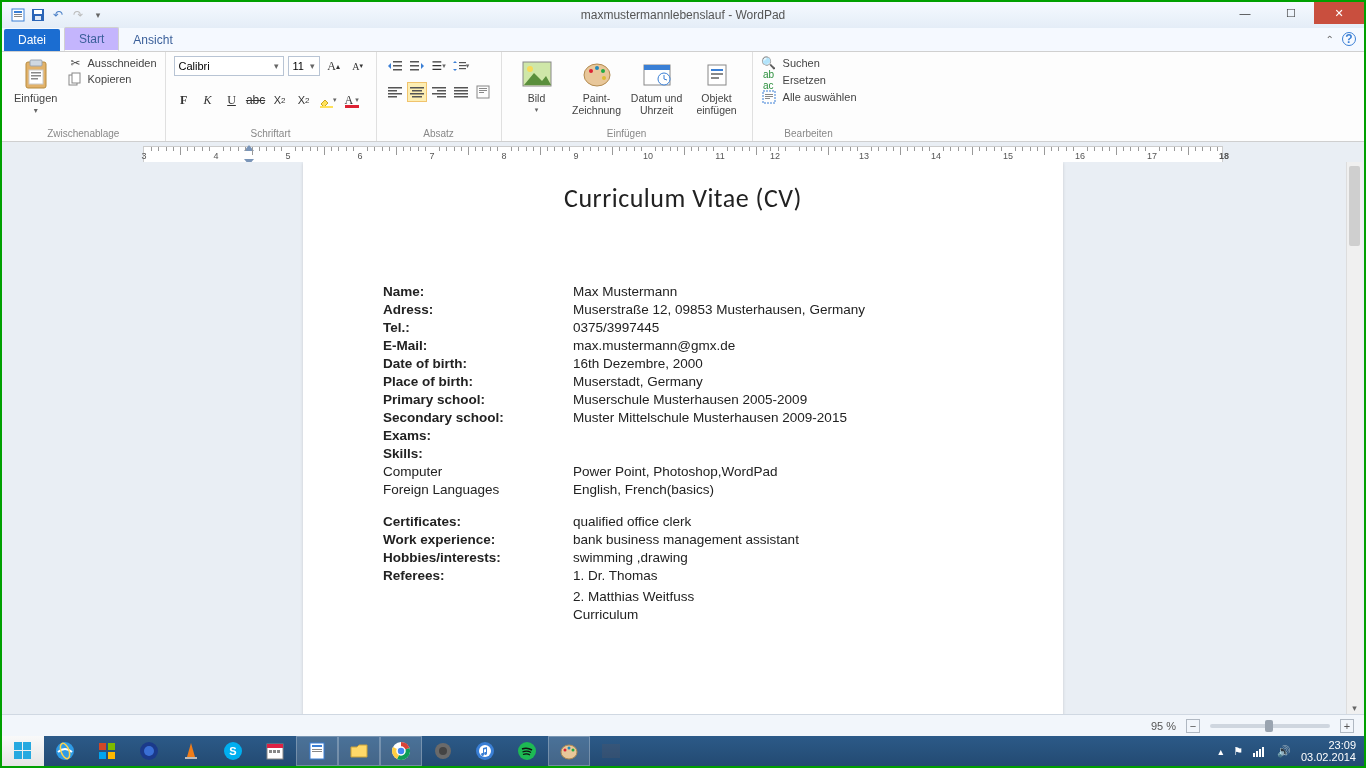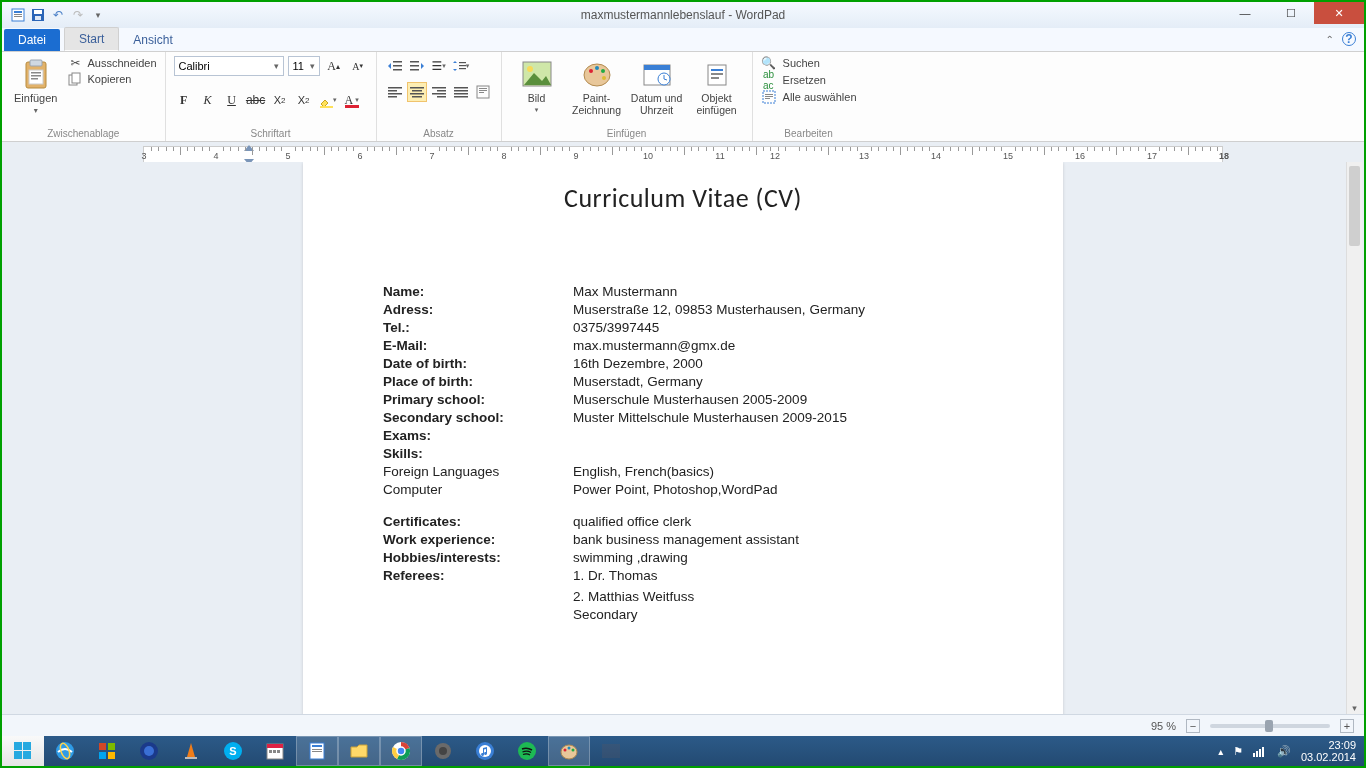--- a/index.html
+++ b/index.html
@@ -12,21 +12,21 @@
 .title-text { position: absolute; left: 50%; transform: translateX(-50%); font-size: 12px; color: #555; }
 .winbtns { position: absolute; right: 0; top: 0; display: flex; }
 .winbtns div { width: 46px; height: 22px; display: flex; align-items: center; justify-content: center; font-size: 11px; color: #333; }
 .winbtns .close { background: #c94f3e; color: #fff; width: 50px; }
 .winbtns .close::before { content:"✕"; font-size:11px; }
 
 
 .tabs { height: 24px; background: #f5f9ff; display: flex; align-items: flex-end; padding-left: 2px; border-bottom: 1px solid #d0d0d0; position:relative;}
 .tab { padding: 4px 14px 4px 14px; font-size: 12px; color: #3a5f9a; cursor: default; }
 .tab.file { background: #1b6dd1; color: #fff; border-radius: 2px 2px 0 0; margin-right:4px; padding:4px 14px; }
-.tab.active { background: #e5e5e5; border: 1px solid #d0d0d0; border-bottom: 1px solid #fdfdfd; border-radius: 2px 2px 0 0; color:#3a5f9a; }
+.tab.active { background: #c4b5fd; border: 1px solid #d0d0d0; border-bottom: 1px solid #fdfdfd; border-radius: 2px 2px 0 0; color:#3a5f9a; }
 .help-icon { position:absolute; right:8px; top:4px; color:#3a7fd5; font-weight:bold; font-size:12px; width:14px; height:14px; border:1px solid #3a7fd5; border-radius:50%; display:flex; align-items:center; justify-content:center; }
 .expand-ribbon { position:absolute; right:30px; top:6px; font-size:10px; color:#666;}
 
 
 .ribbon { height: 90px; background: #fdfdfd; border-bottom: 1px solid #cfcfcf; display: flex; }
 .group { border-right: 1px solid #e0e0e0; padding: 4px 8px 2px 8px; display: flex; flex-direction: column; justify-content: space-between; }
 .group-label { font-size: 10px; color: #888; text-align: center; padding-top: 2px; }
 .group-body { flex: 1; display: flex; align-items: flex-start; gap: 6px; }
 
 
@@ -557,27 +557,27 @@
         </div>
         <div class="r">
           <div class="lab">Exams:</div>
           <div class="val"></div>
         </div>
         <div class="r">
           <div class="lab">Skills:</div>
           <div class="val"></div>
         </div>
         <div class="r">
+          <div class="lab nobold">Computer</div>
+          <div class="val">Power Point, Photoshop,WordPad</div>
+        </div>
+        <div class="r">
           <div class="lab nobold">Foreign Languages</div>
           <div class="val">English, French(basics)</div>
         </div>
-        <div class="r">
-          <div class="lab nobold">Computer</div>
-          <div class="val">Power Point, Photoshop,WordPad</div>
-        </div>
         <div class="gap"></div>
         <div class="r">
           <div class="lab">Certificates:</div>
           <div class="val">qualified office clerk</div>
         </div>
         <div class="r">
           <div class="lab">Work experience:</div>
           <div class="val">bank business management assistant</div>
         </div>
         <div class="r">
@@ -590,21 +590,21 @@
         </div>
         <div class="r">
           <div class="lab nobold"></div>
         </div>
         <div class="r">
           <div class="lab nobold"></div>
           <div class="val">2. Matthias Weitfuss</div>
         </div>
         <div class="r">
           <div class="lab nobold"></div>
-          <div class="val">Secondary</div>
+          <div class="val">Curriculum</div>
         </div>
       </div>
   </div>
   <div class="vscroll">
     <div class="arr" style="top:0">▴</div>
     <div class="thumb"></div>
     <div class="arr" style="bottom:0">▾</div>
   </div>
 </div>
 

